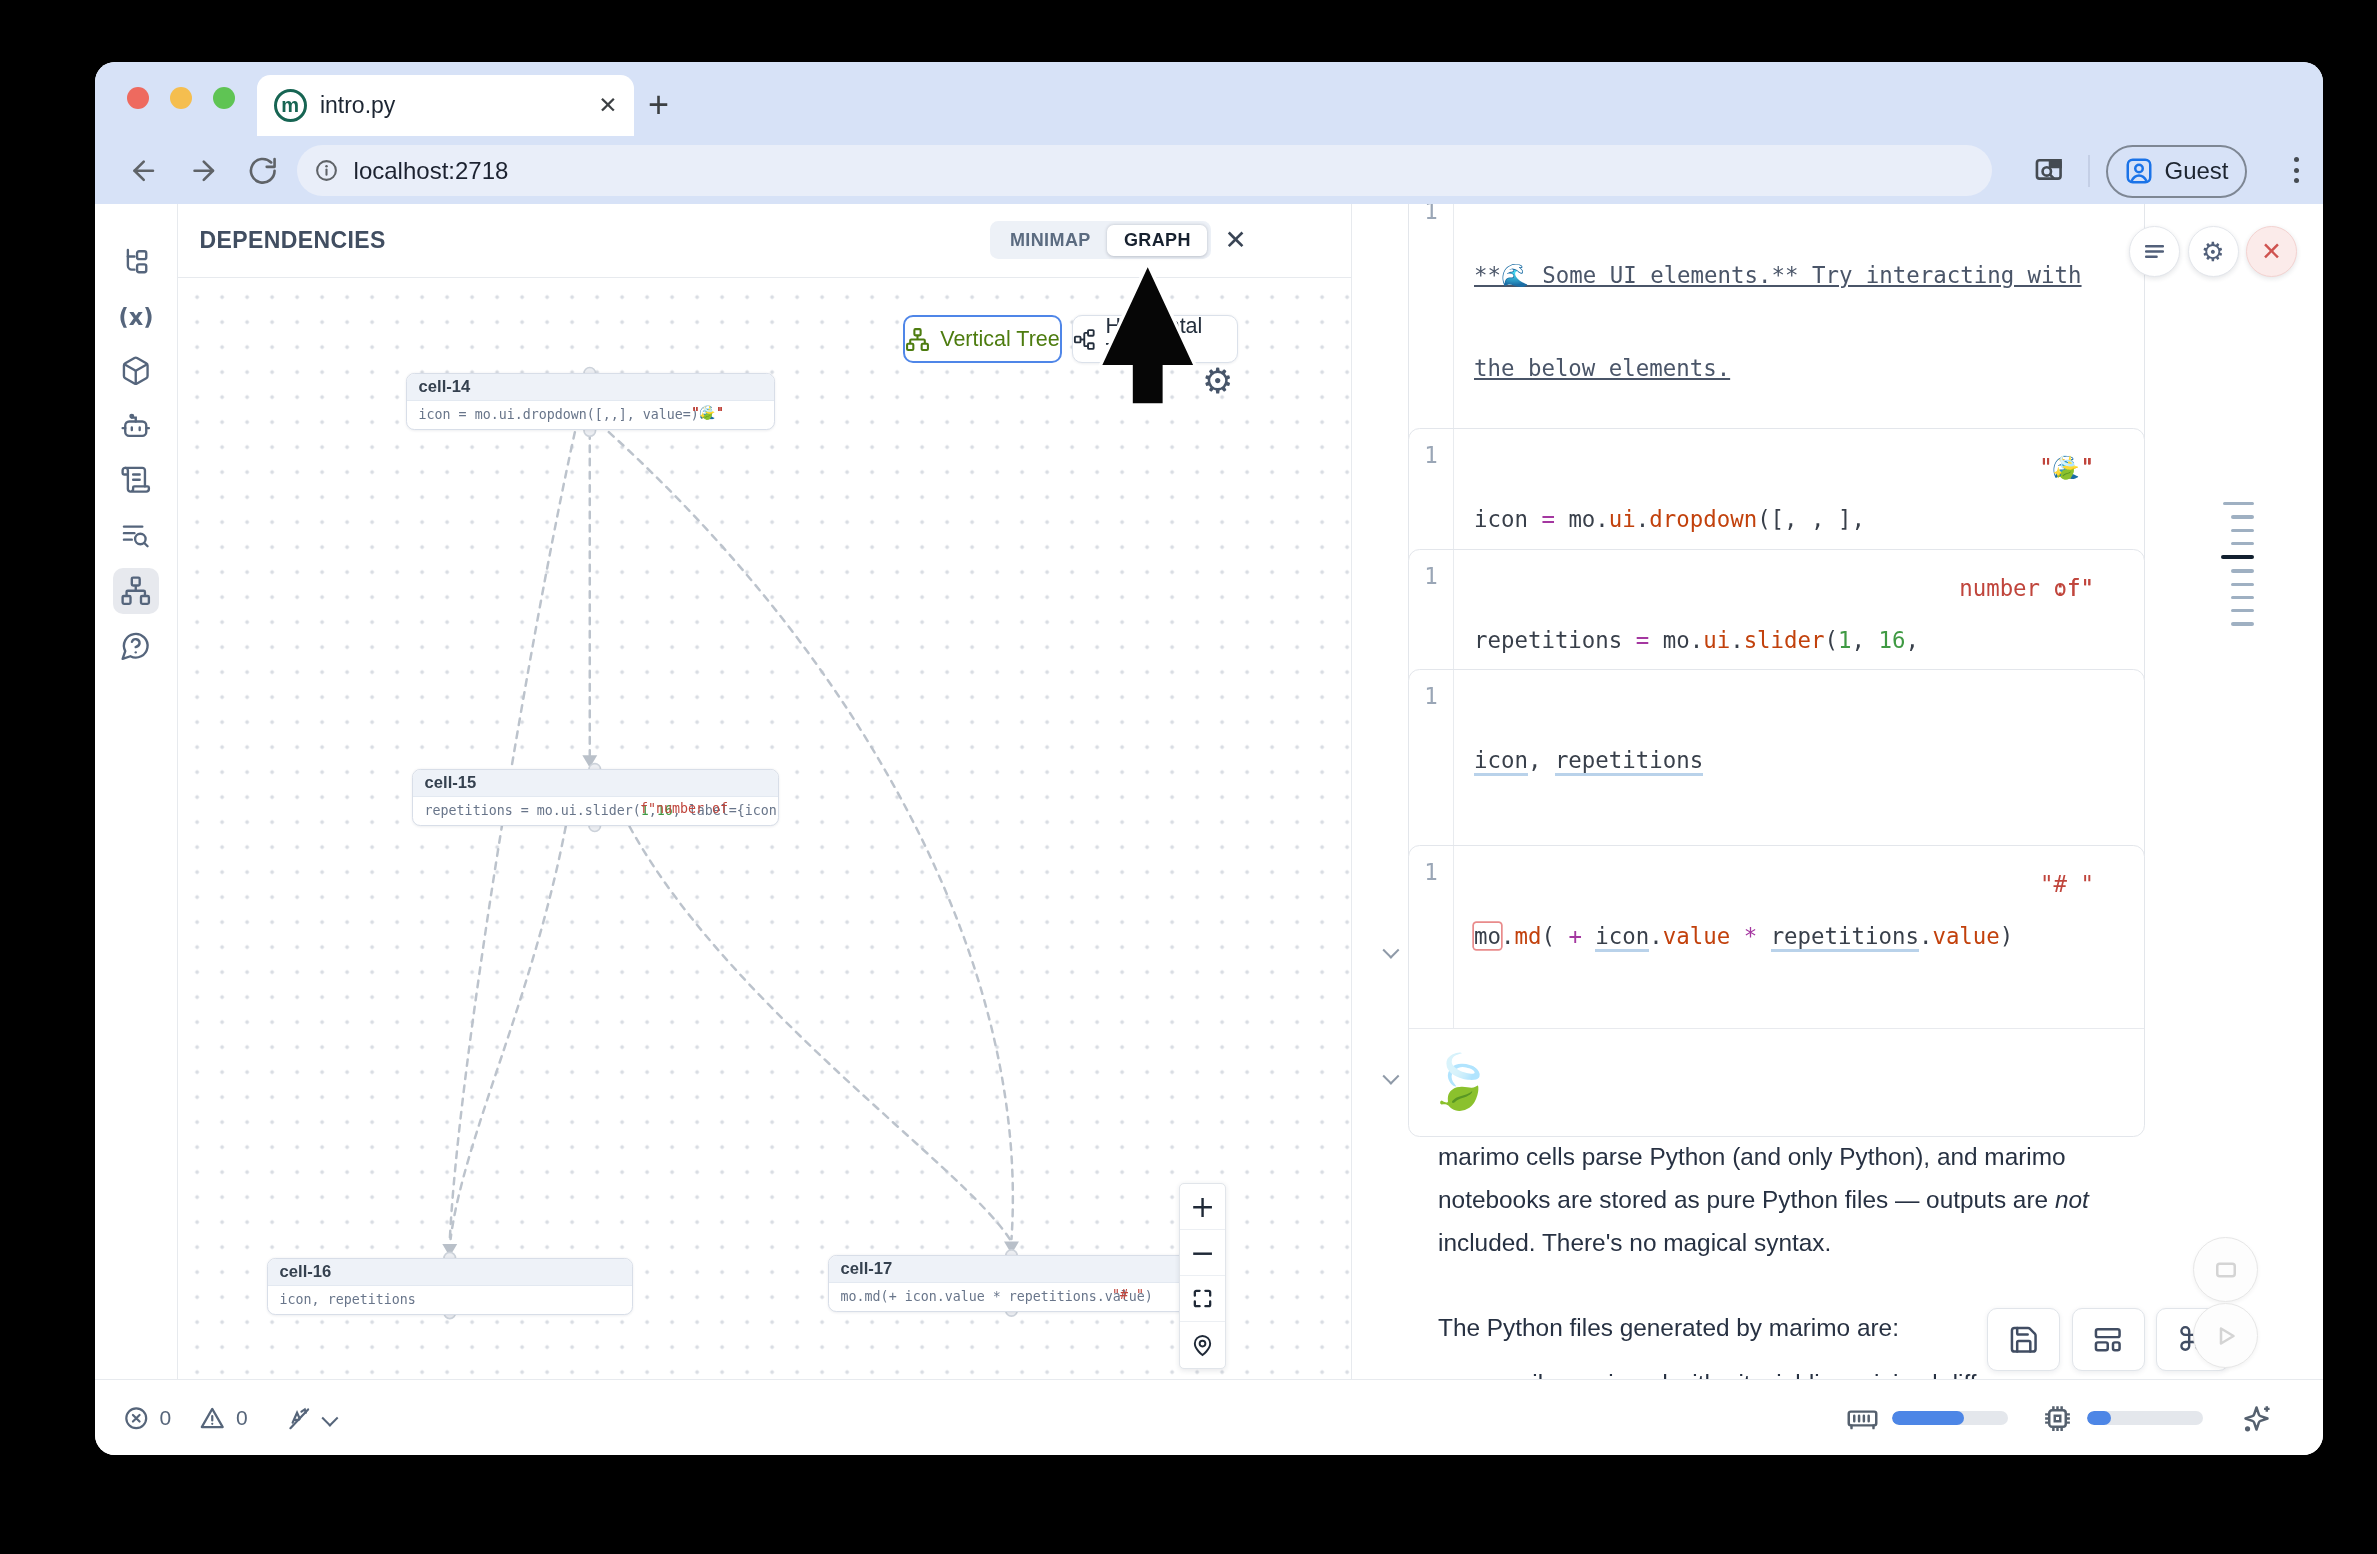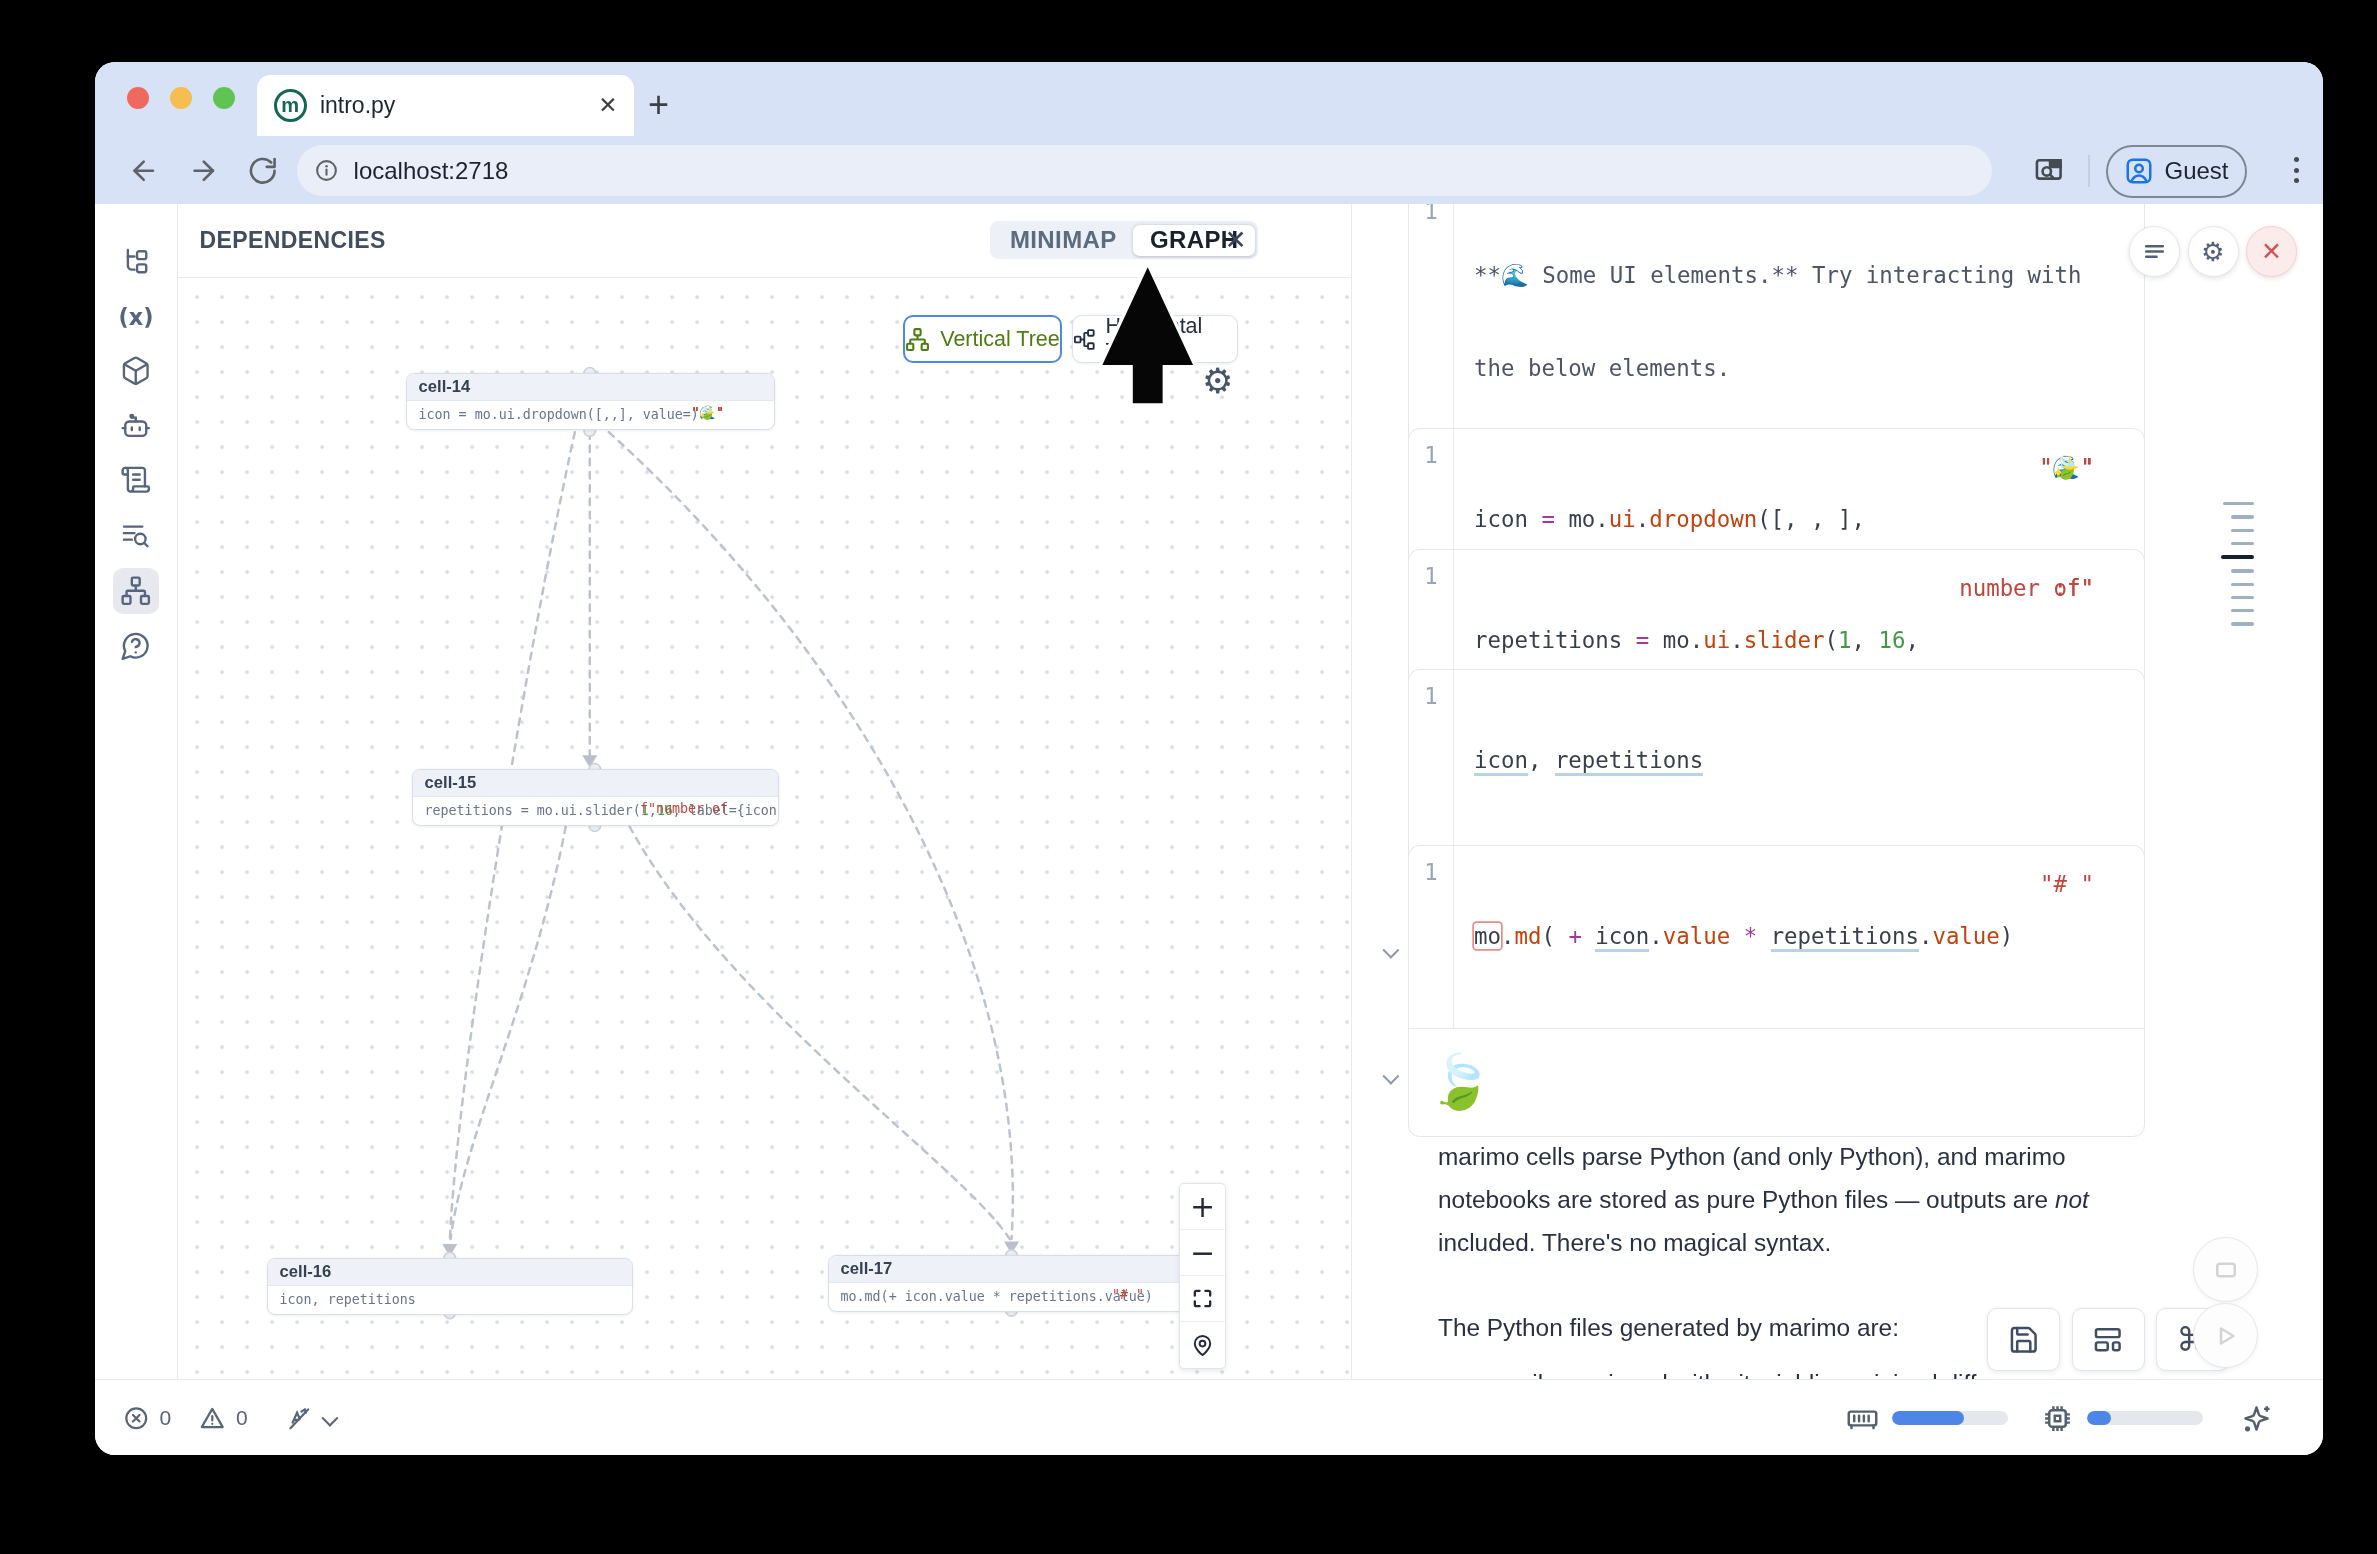--- a/index.html
+++ b/index.html
@@ -31,21 +31,21 @@
   .sbi { position:absolute; left:18px; width:46px; height:46px; display:flex; align-items:center; justify-content:center; color:#55657c; border-radius:10px; }
   .sbi.sel { background:#e7e9ee; }
   .sbi svg { width:31.5px; height:31.5px; }
   .vartxt { font-size:22.4px; font-weight:600; color:#55657c; font-family:"DejaVu Sans",sans-serif; }
 
   
   .deps { position:absolute; left:83px; top:0; width:1174px; height:1175px; border-right:1.2px solid #e7eaee; }
   .dhead { position:absolute; left:0; top:0; width:100%; height:73px; background:#fff; }
   .dtitle { position:absolute; left:21.5px; top:23px; font-size:23px; font-weight:bold; letter-spacing:0.4px; color:#414e61; }
   .segctl { position:absolute; left:812px; top:17.4px; height:38px; background:#edf1f7; border-radius:8.3px; display:flex; align-items:center; padding:3.3px; }
-  .segitem { font-size:24px; font-weight:bold; letter-spacing:0.4px; padding:0 16.6px; height:31.5px; display:flex; align-items:center; border-radius:6.6px; color:#5b6b80; }
+  .segitem { font-size:18px; font-weight:bold; letter-spacing:0.4px; padding:0 16.6px; height:31.5px; display:flex; align-items:center; border-radius:6.6px; color:#5b6b80; }
   .segitem.on { background:#fff; color:#17212f; box-shadow:0 0.8px 3.3px rgba(30,40,60,.25); }
   .dclose { position:absolute; left:1040px; top:20px; font-size:26.5px; font-weight:300; color:#3a4555; padding:0 6.6px; }
   .graph { position:absolute; left:0; top:73px; width:1174px; height:1102px; border-top:1.2px solid #e7eaee; overflow:hidden;
     background-image:radial-gradient(circle,#d9dde3 1.8px,transparent 2.2px); background-size:25px 25px; background-position:6.6px 6.6px; }
   .gsvg { position:absolute; left:0; top:0; }
   .node { position:absolute; background:#fff; border:1.7px solid #d8dee8; border-radius:8.3px; overflow:hidden; box-shadow:0 0.8px 2.5px rgba(30,40,60,.08); }
   .nhead { height:26.5px; background:#eef2f8; border-bottom:1.2px solid #e3e9f1; display:flex; align-items:center; padding:0 11.6px; font-size:16.6px; font-weight:bold; color:#35414f; }
   .ncode { height:28px; display:flex; align-items:center; padding:0 11.6px; font-family:"DejaVu Sans Mono",monospace; font-size:13.3px; white-space:nowrap; overflow:hidden; }
   .treebtn { position:absolute; top:37px; height:48px; border-radius:10px; background:#fff; display:flex; align-items:center; justify-content:center; gap:10px; font-size:21.5px; }
   .treebtn svg { width:25px; height:25px; }
@@ -58,21 +58,21 @@
   .zbtn svg { width:23px; height:23px; }
 
   
   .nb { position:absolute; left:1257px; top:0; width:971px; height:1175px; overflow:hidden; }
   .cell { position:absolute; left:56px; width:737px; background:#fff; border:1.7px solid #e3e6eb; border-radius:11.6px; overflow:hidden; }
   .crow { display:flex; }
   .gut { width:45px; flex-shrink:0; border-right:1.2px solid #e8ebef; color:#9aa6b6; font-family:"DejaVu Sans Mono",monospace; font-size:22.4px; display:flex; justify-content:center; padding-top:13.3px; }
   .codebody { padding:13.3px 0 13.3px 20px; font-family:"DejaVu Sans Mono",monospace; font-size:22.4px; line-height:31px; white-space:pre; }
   .tk.d { color:#383f4a; } .tk.op { color:#a437a0; } .tk.fn { color:#c2410c; }
   .tk.str { color:#c0453c; } .tk.num { color:#3f9a43; } .tk.g { color:#68758a; }
-  .tk.md { color:#4a5568; }
+  .tk.md { color:#4a5568;text-decoration:underline; }
   .tk.u { border-bottom:3.3px solid #b9d2ea; }
   .tk.box { box-shadow:0 0 0 1.7px #e98b8b; border-radius:2.5px; }
   .cfgrow { height:58px; border-top:1.2px solid #e8eaee; display:flex; align-items:center; justify-content:flex-end; gap:11.6px; padding-right:21.5px; color:#4a7ad0; font-size:21px; }
   .ckbox { width:21.5px; height:21.5px; border:2.5px solid #4a7ad0; border-radius:6.6px; }
   .cfgsep { width:1.7px; height:26.5px; background:#d7dce3; margin:0 10px; }
   .mdlabel { font-weight:bold; color:#3d6bc8; font-size:21.5px; }
   .outrow { border-top:1.2px solid #e8eaee; display:flex; align-items:center; padding:0 21.5px; font-size:25px; color:#17202e; }
   .chev { display:inline-block; width:12.4px; height:12.4px; border-left:2.5px solid #8f9aa8; border-bottom:2.5px solid #8f9aa8; transform:rotate(-45deg); }
   .serifh { position:absolute; left:86px; font-family:"Liberation Serif",serif; font-size:40px; font-weight:500; color:#101826; }
   .prose { position:absolute; left:86px; width:704px; font-size:24.4px; line-height:43px; color:#273142; }

